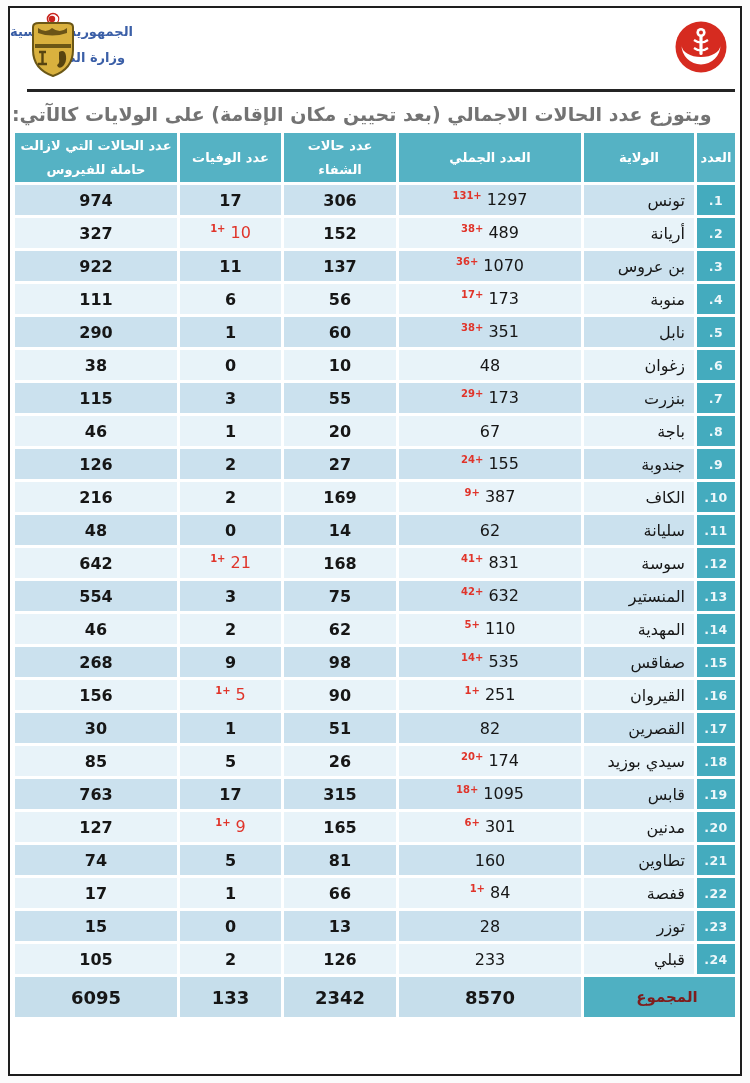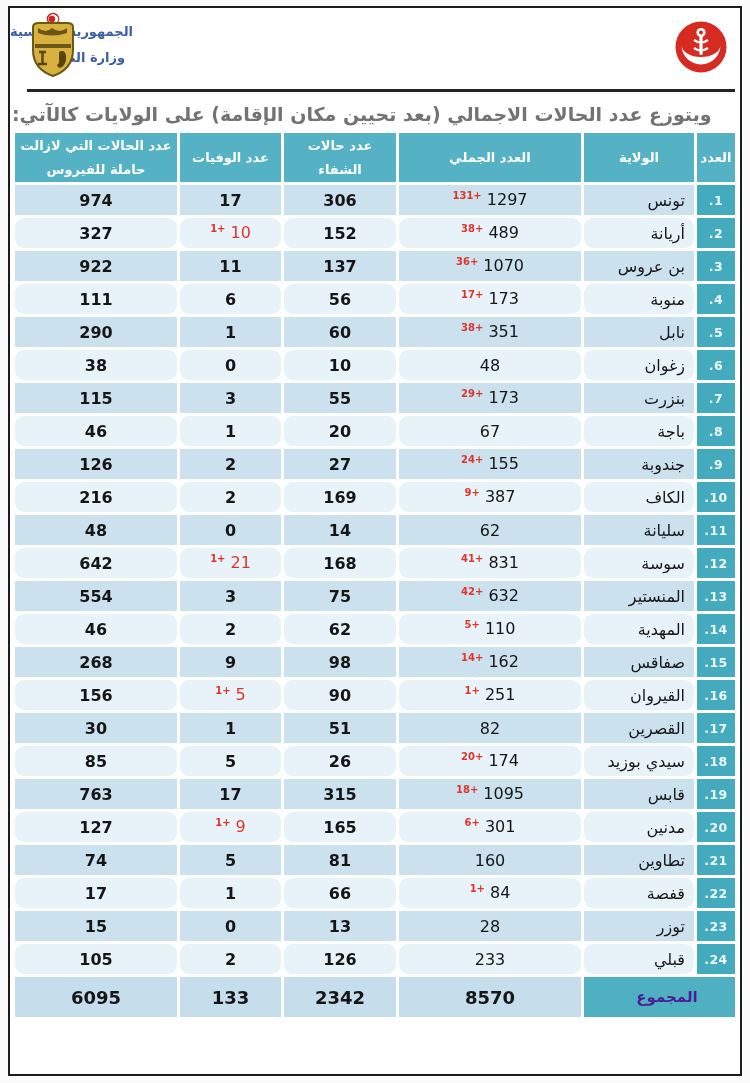--- a/index.html
+++ b/index.html
@@ -35,30 +35,30 @@
     background:#55b2c4;color:#ffffff;font-size:13px;font-weight:700;
     height:49px;line-height:1.8;padding:0 3px;vertical-align:middle;
   }
   td{height:30px;text-align:center;vertical-align:middle;padding:0;}
   .numcell{
     background:#44abbe;color:#eef8fb;font-size:12.5px;font-weight:700;
     direction:ltr;letter-spacing:0.5px;
   }
   .state-cell{font-weight:400;font-size:16px;text-align:right;padding:0 9px 0 2px;}
   tr.dark  td.data{background:#cbe1ee;}
-  tr.light td.data{background:#e8f3f9;border-radius:9px;}
+  tr.light td.data{background:#e8f3f9;}
   .n-total{font-weight:400;font-size:16px;}
   .n-mid{font-weight:600;font-size:16px;}
   sup.delta{
     color:#e0342a;font-size:10px;font-weight:700;direction:ltr;
     unicode-bidi:isolate;margin:0 5px 0 0;letter-spacing:0;
   }
   .red{color:#e0342a;}
   tr.totals td.data{background:#c6deeb;font-weight:700;font-size:18px;height:40px;}
-  .sum-label{background:#4fb0c2;color:#4c1d95;font-size:15px;font-weight:700;height:32px;padding-left:15px;}
+  .sum-label{background:#4fb0c2;color:#7f1d1d;font-size:15px;font-weight:700;height:32px;padding-left:15px;}
 </style>
 </head>
 <body>
 
 <div class="frame">
 
   <div class="doc-header">
     <svg class="coat-of-arms" viewBox="0 0 54 66">
       <circle cx="27" cy="7" r="5.5" fill="#fff" stroke="#c9241d" stroke-width="1.6"></circle>
       <circle cx="28.6" cy="7" r="3.6" fill="#fff"></circle>
@@ -217,21 +217,21 @@
           <td class="numcell">.14</td>
           <td class="data state-cell">المهدية</td>
           <td class="data"><span class="n-total">110</span><sup class="delta" dir="ltr">5+</sup></td>
           <td class="data n-mid">62</td>
           <td class="data"><span class="n-mid">2</span></td>
           <td class="data n-mid">46</td>
         </tr>
         <tr class="dark">
           <td class="numcell">.15</td>
           <td class="data state-cell">صفاقس</td>
-          <td class="data"><span class="n-total">162</span><sup class="delta" dir="ltr">14+</sup></td>
+          <td class="data"><span class="n-total">535</span><sup class="delta" dir="ltr">14+</sup></td>
           <td class="data n-mid">98</td>
           <td class="data"><span class="n-mid">9</span></td>
           <td class="data n-mid">268</td>
         </tr>
         <tr class="light">
           <td class="numcell">.16</td>
           <td class="data state-cell">القيروان</td>
           <td class="data"><span class="n-total">251</span><sup class="delta" dir="ltr">1+</sup></td>
           <td class="data n-mid">90</td>
           <td class="data"><span class="n-total red">5</span><sup class="delta" dir="ltr">1+</sup></td>

